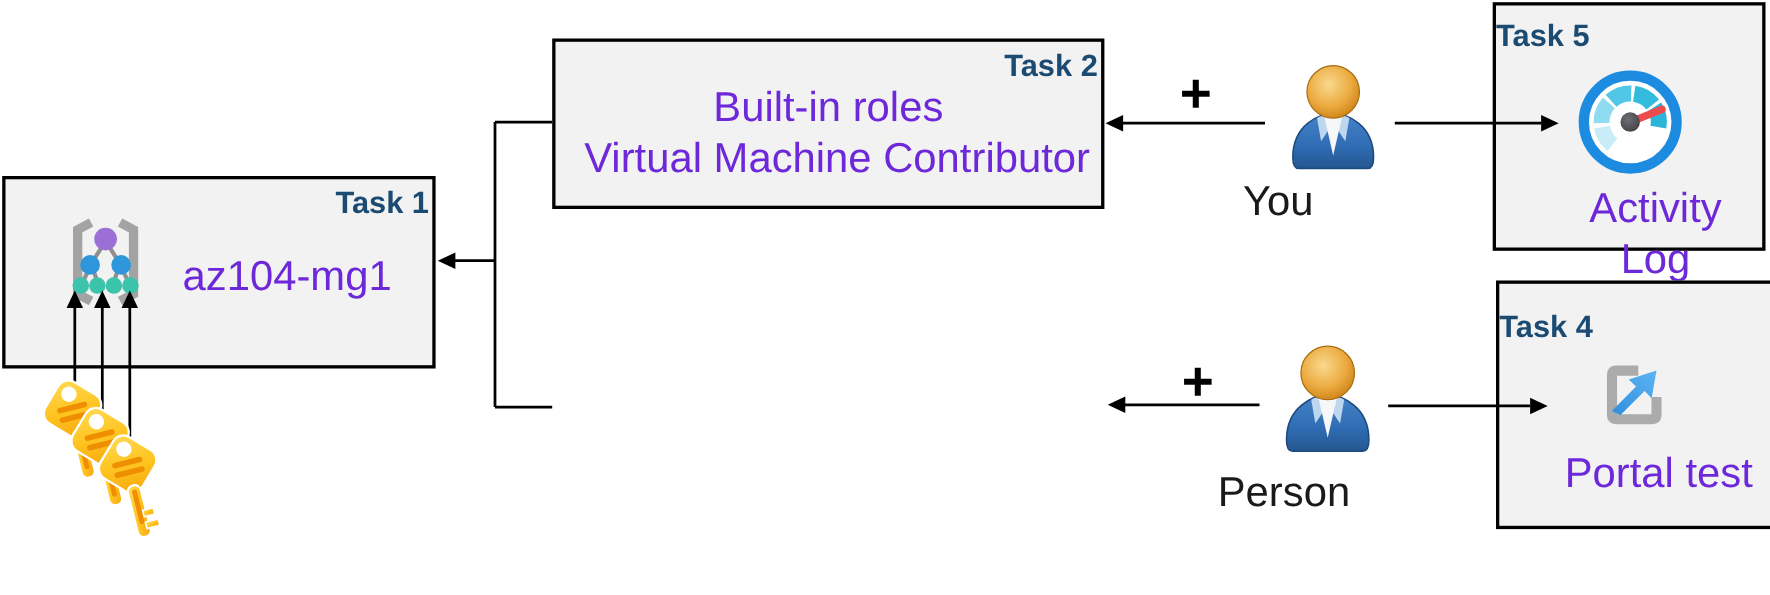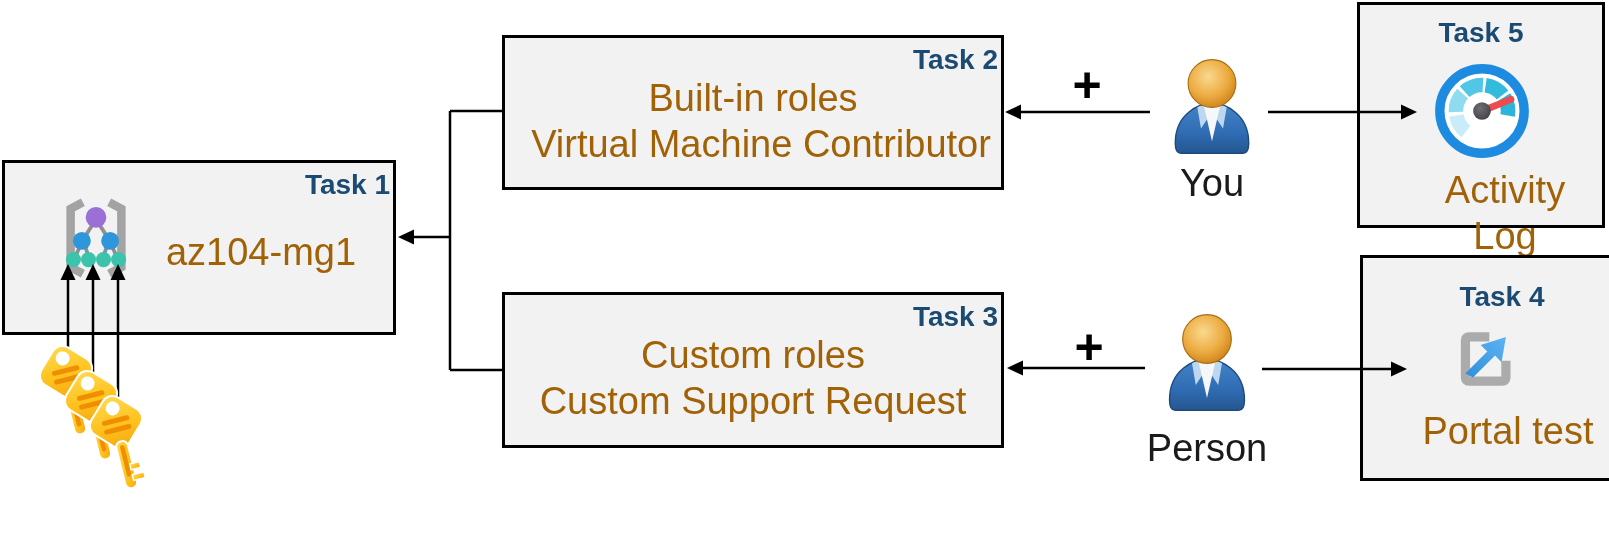--- a/index.html
+++ b/index.html
@@ -3,23 +3,23 @@
 <meta charset="utf-8">
 <style>
   html,body{margin:0;padding:0;background:#ffffff;}
   #canvas{
     position:relative;width:1609px;height:541px;background:#ffffff;
     font-family:"Liberation Sans",sans-serif;overflow:hidden;
   }
   .tbox{position:absolute;box-sizing:border-box;background:#f2f2f2;border:3px solid #000;}
   .tasklabel{position:absolute;font-weight:bold;font-size:28px;color:#1b4a72;white-space:nowrap;}
   .tl-right{top:6px;right:3px;}
-  .tl-center{left:0;right:0;text-align:center;}
-  .boxtext{position:absolute;left:0;right:0;text-align:center;color:#a16207;font-size:38px;line-height:46px;}
-  .actorlabel{position:absolute;text-align:center;color:#1a1a1a;font-size:38px;line-height:46px;}
+  .tl-center{left:0;right:0;}
+  .boxtext{position:absolute;left:0;right:0;text-align:center;color:#6d28d9;font-size:38px;line-height:46px;}
+  .actorlabel{position:absolute;text-align:left;color:#1a1a1a;font-size:38px;line-height:46px;}
   .plus{position:absolute;width:60px;text-align:center;color:#000;font-size:50px;font-weight:bold;line-height:50px;}
   .overlay{position:absolute;left:0;top:0;pointer-events:none;}
   .iconwrap{position:absolute;}
 </style>
 </head>
 <body>
 
 <div id="canvas">
 
   <svg width="0" height="0" style="position:absolute">
@@ -76,25 +76,20 @@
     </div>
     <div class="boxtext" style="left:130px;right:6px;top:66px;">az104-mg1</div>
   </div>
 
   <div class="tbox" style="left:502px;top:35px;width:502px;height:155px;">
     <div class="tasklabel tl-right">Task 2</div>
     <div class="boxtext" style="top:37px;">Built-in roles</div>
     <div class="boxtext" style="top:83px;padding-left:16px;">Virtual Machine Contributor</div>
   </div>
 
-  <div class="tbox" style="left:502px;top:292px;width:502px;height:156px;">
-    <div class="tasklabel tl-right">Task 3</div>
-    <div class="boxtext" style="top:37px;">Custom roles</div>
-    <div class="boxtext" style="top:83px;">Custom Support Request</div>
-  </div>
 
   <div class="tbox" style="left:1357px;top:2px;width:248px;height:226px;">
     <div class="tasklabel tl-center" style="top:12px;">Task 5</div>
     <div class="iconwrap" style="left:72px;top:56px;">
       <svg width="100" height="100" viewBox="0 0 96 96">
         <circle cx="48" cy="48" r="40.5" fill="#ffffff" stroke="#1d8be0" stroke-width="9"></circle>
         <path d="M28.3,73.2 A32,32 0 0 1 16.5,53.6 L30.3,51.1 A18,18 0 0 0 36.9,62.2 Z" fill="#c9edf8"></path>
         <path d="M16.0,49.1 A32,32 0 0 1 24.2,26.6 L34.6,36.0 A18,18 0 0 0 30.0,48.6 Z" fill="#8fdcf1"></path>
         <path d="M26.6,24.2 A32,32 0 0 1 49.1,16.0 L48.6,30.0 A18,18 0 0 0 36.0,34.6 Z" fill="#52c6e6"></path>
         <path d="M52.5,16.3 A32,32 0 0 1 73.2,28.3 L62.2,36.9 A18,18 0 0 0 50.5,30.2 Z" fill="#33bbde"></path>

